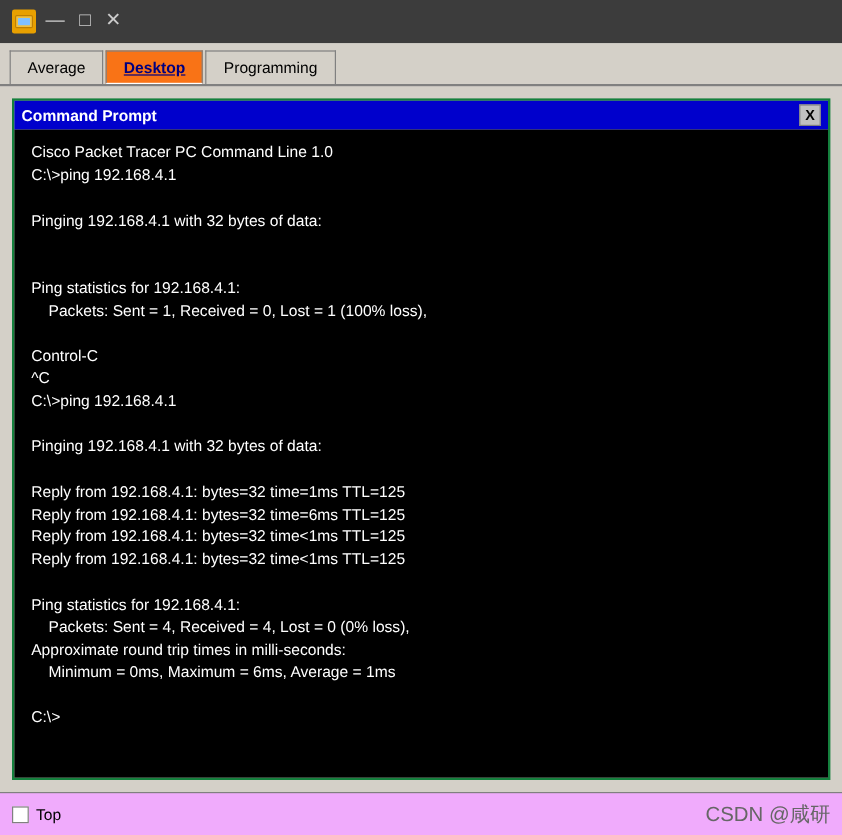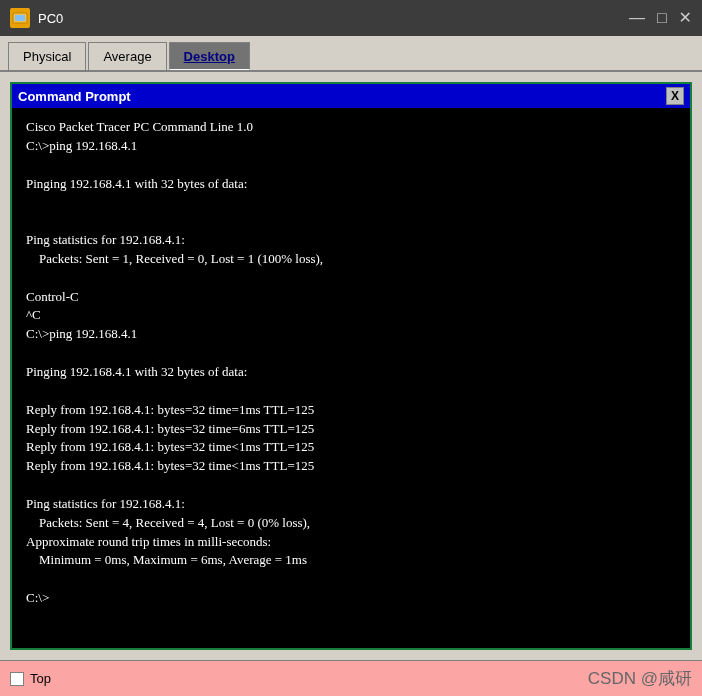--- a/index.html
+++ b/index.html
@@ -70,21 +70,21 @@
       border: 1px solid #808080;
       border-bottom: none;
       background: #d4d0c8;
       color: #000;
       margin-right: 2px;
       height: 28px;
       display: flex;
       align-items: center;
     }
     .tab.active {
-      background: #737373;
+      background: #f97316;
       border-bottom: 1px solid #ffffff;
       font-weight: bold;
       color: #000080;
       text-decoration: underline;
     }
 
     
     .main-content {
       background: #d4d0c8;
       padding: 10px;
@@ -121,31 +121,31 @@
       align-items: center;
       justify-content: center;
       color: #000;
       font-weight: bold;
     }
     .cmd-body {
       background: #000000;
       flex: 1;
       padding: 10px 14px;
       overflow: hidden;
-      font-family: Liberation Serif, serif;
+      font-family: Liberation Sans, sans-serif;
       font-size: 13px;
       color: #ffffff;
       white-space: pre;
       line-height: 1.45;
     }
 
     
     .bottom-bar {
       height: 36px;
-      background: #fca5a5;
+      background: #f0abfc;
       display: flex;
       align-items: center;
       padding: 0 10px;
       border-top: 1px solid #808080;
     }
     .top-checkbox {
       width: 14px;
       height: 14px;
       border: 1px solid #808080;
       background: white;
@@ -168,32 +168,31 @@
 </head>
 <body>
 
 <div class="title-bar">
   <div class="title-bar-icon">
     <svg width="16" height="16" viewBox="0 0 16 16">
       <rect x="1" y="3" width="14" height="10" rx="1" fill="#f0c040" stroke="#c08000" stroke-width="1"></rect>
       <rect x="3" y="5" width="10" height="6" rx="0.5" fill="#80c0ff"></rect>
     </svg>
   </div>
-  <span class="title-bar-title">PC0</span>
   <div class="title-bar-controls">
     <button class="title-bar-btn">—</button>
     <button class="title-bar-btn">□</button>
     <button class="title-bar-btn">✕</button>
   </div>
 </div>
 
 <div class="tab-bar">
-<div class="tab">Physical</div>
     <div class="tab">Average</div>
     <div class="tab active">Desktop</div>
+    <div class="tab">Programming</div>
   </div>
 
 <div class="main-content">
 
   <div class="cmd-window">
     <div class="cmd-title-bar">
       <span>Command Prompt</span>
       <div class="cmd-close-btn">X</div>
     </div>
     <div class="cmd-body">Cisco Packet Tracer PC Command Line 1.0

